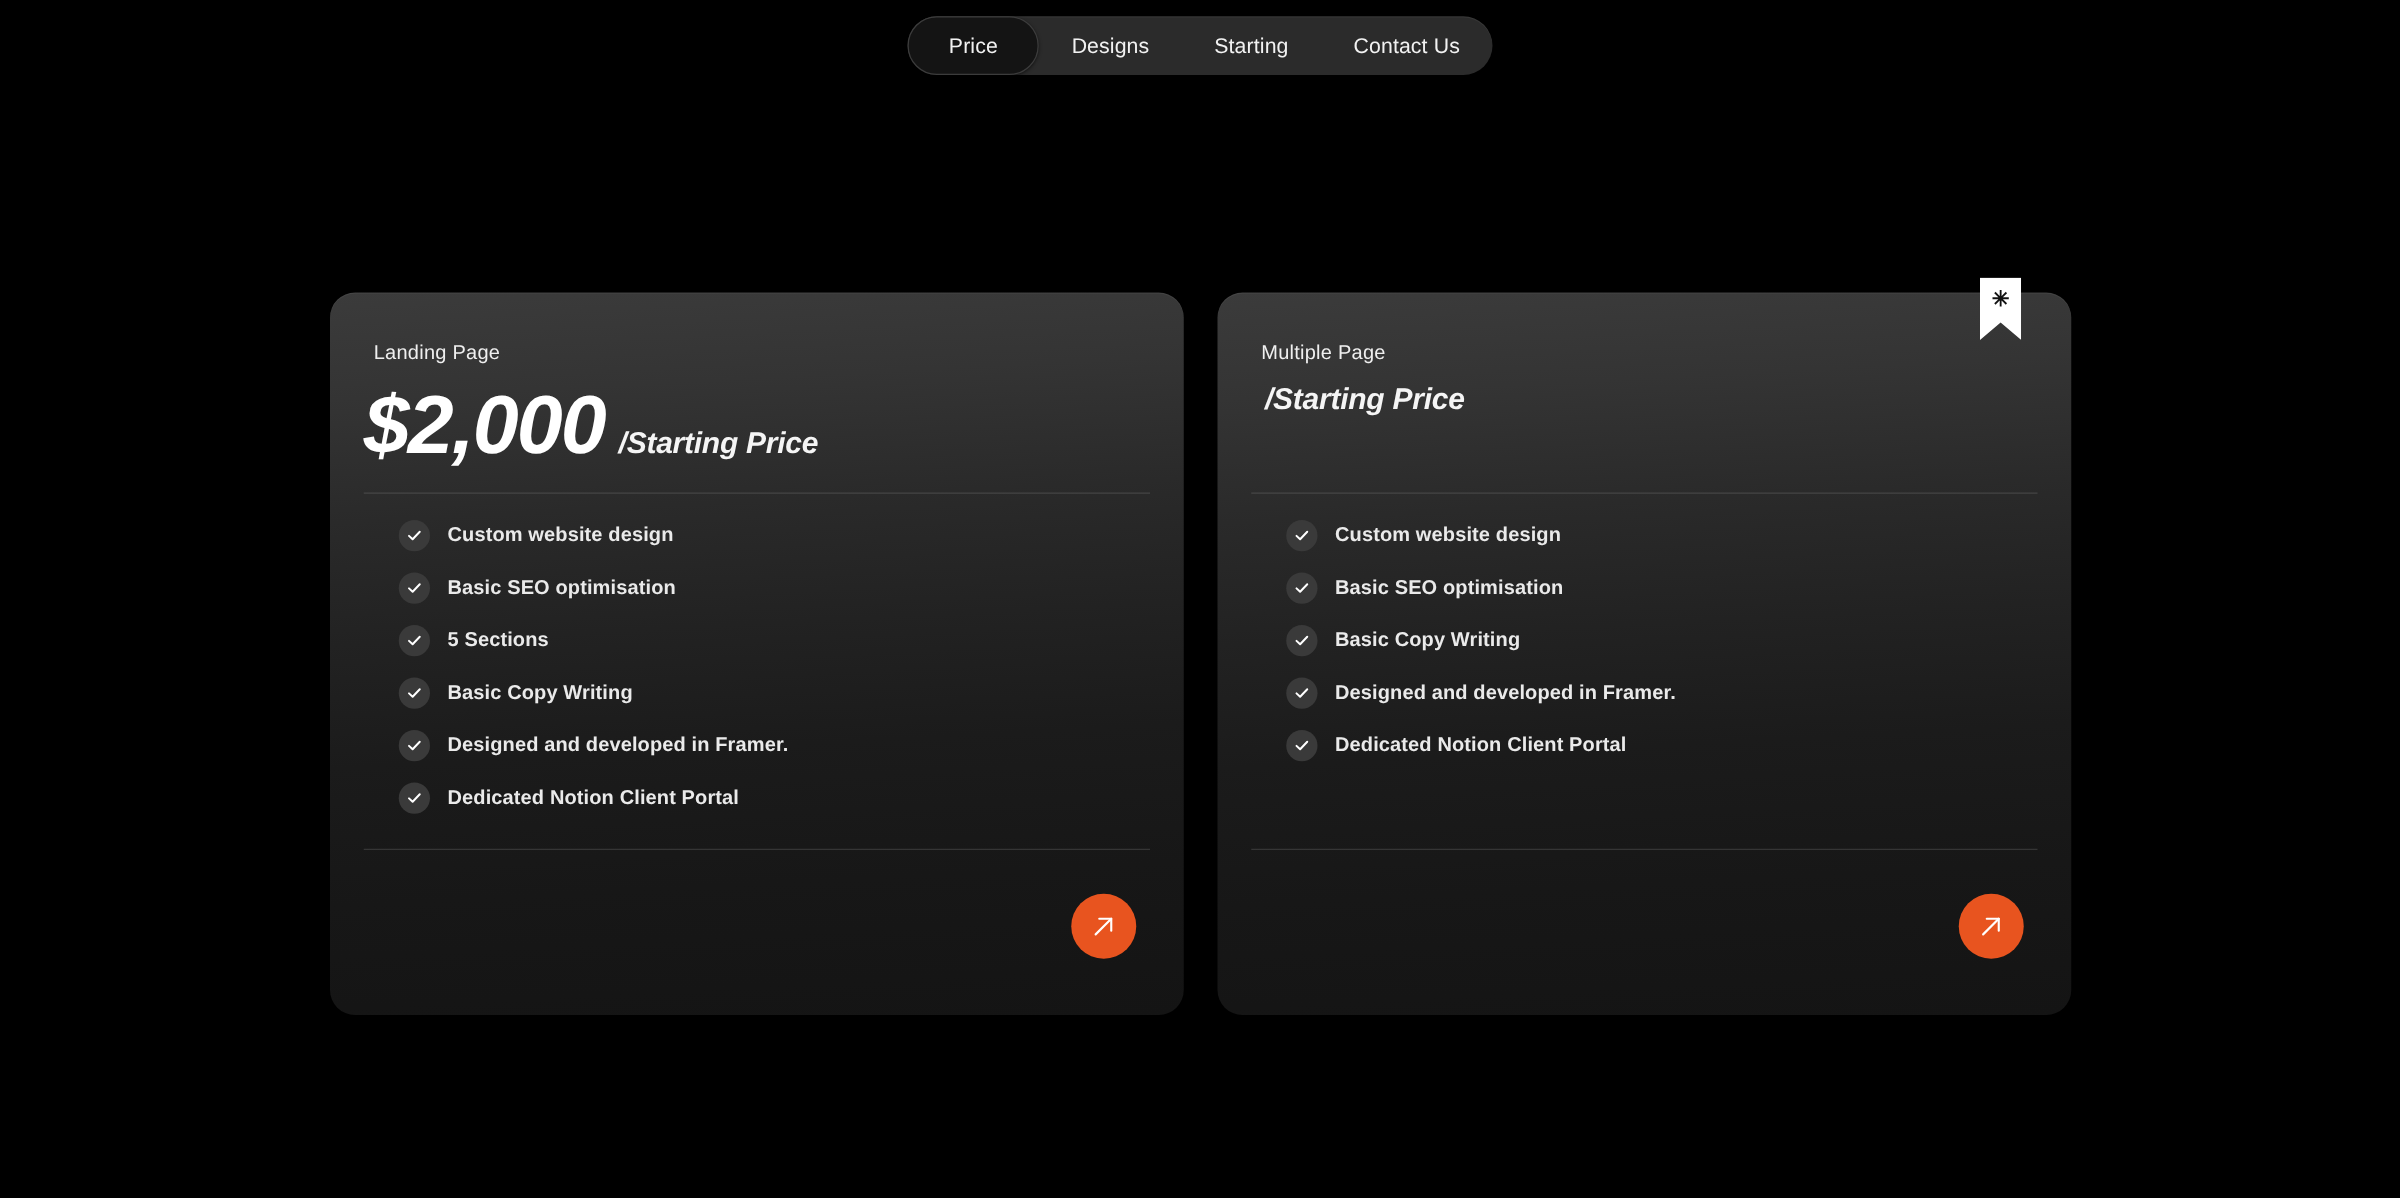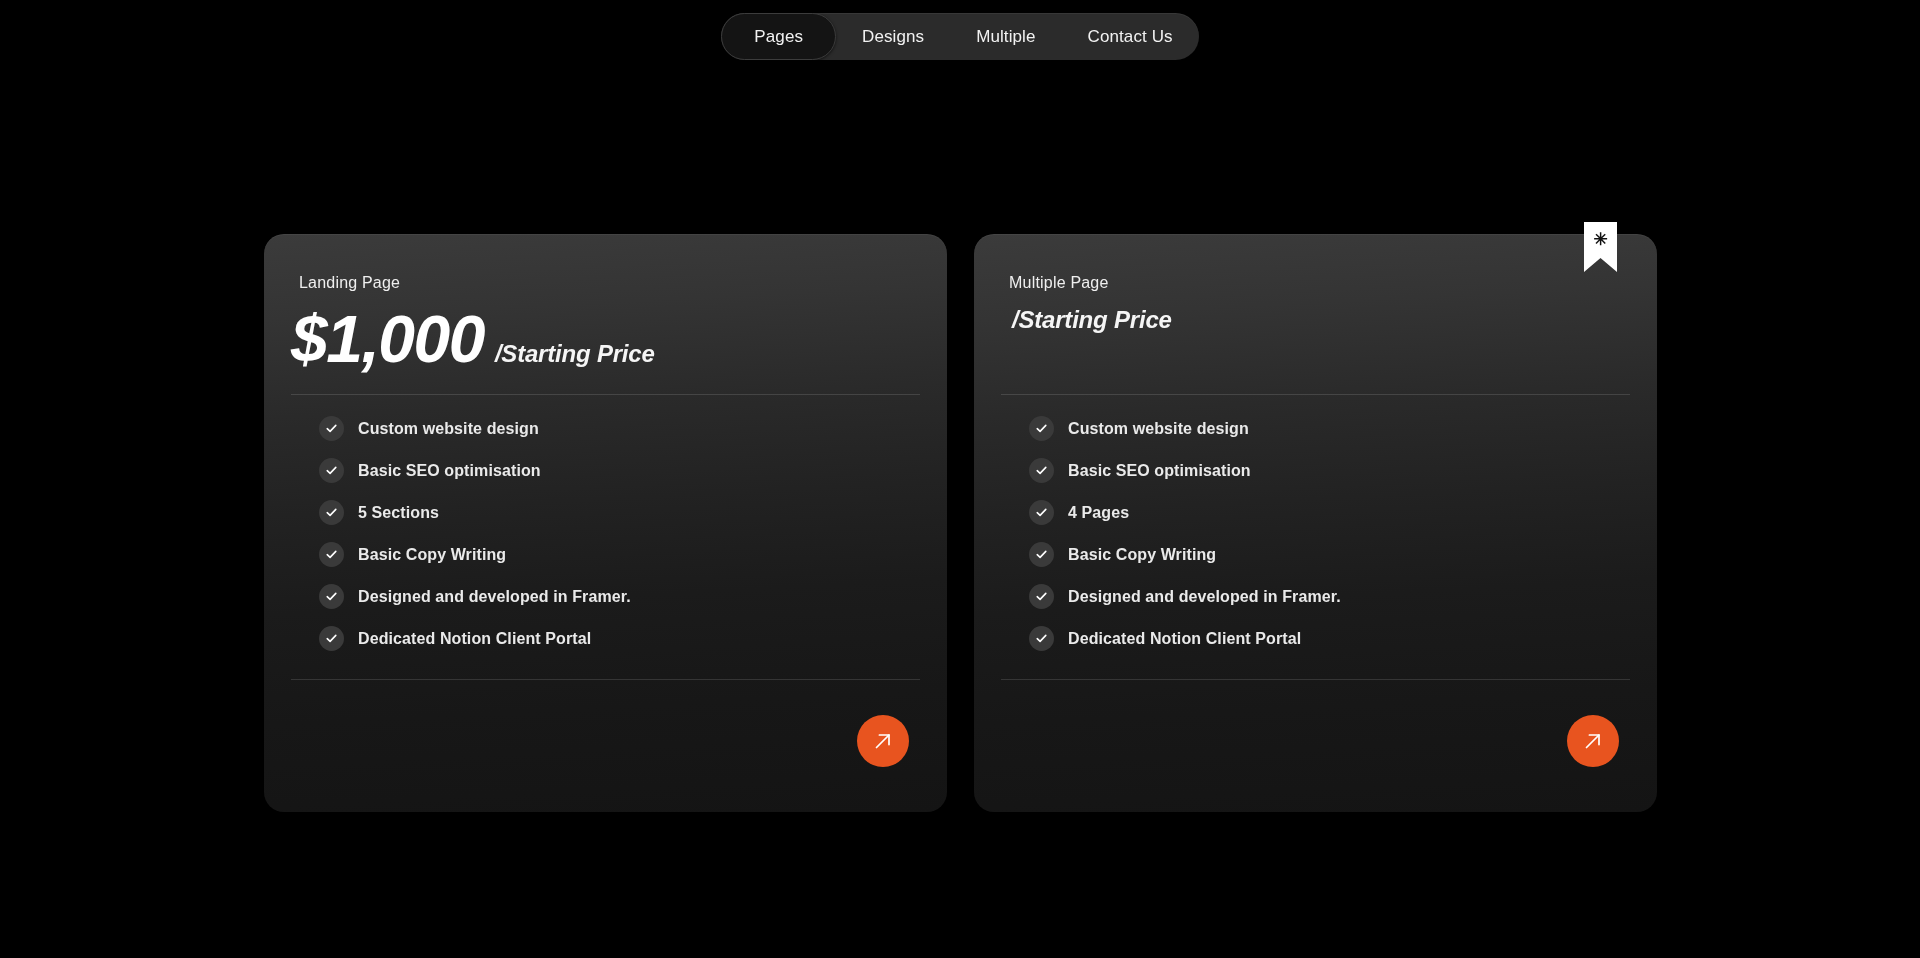--- a/index.html
+++ b/index.html
@@ -186,33 +186,33 @@
     font-size:17px;
     line-height:1;
     font-weight:700;
   }
 </style>
 </head>
 <body>
 
 <div class="nav-wrap">
   <nav class="nav-pill" id="nav-pill">
-      <div class="nav-item active">Pages</div>
+      <div class="nav-item active">Price</div>
       <div class="nav-item">Designs</div>
-      <div class="nav-item">Multiple</div>
+      <div class="nav-item">Starting</div>
       <div class="nav-item">Contact Us</div>
     </nav>
 </div>
 
 <div class="cards" id="cards">
     <div class="card">
       <div class="card-inner">
         <div class="card-title">Landing Page</div>
         <div class="price-row">
-          <span class="price">$1,000</span>
+          <span class="price">$2,000</span>
           <span class="price-suffix">/Starting Price</span>
         </div>
         <div class="divider top"></div>
         <ul class="features">
           <li class="feature">
             <span class="check">
               <svg width="13" height="13" viewBox="0 0 13 13" fill="none">
                 <path d="M2.2 6.7 L5.1 9.4 L10.8 3.4" stroke="#ffffff" stroke-width="1.6" stroke-linecap="round" stroke-linejoin="round"></path>
               </svg>
             </span>
@@ -293,28 +293,20 @@
               </svg>
             </span>
             <span class="feature-label">Basic SEO optimisation</span>
           </li>
           <li class="feature">
             <span class="check">
               <svg width="13" height="13" viewBox="0 0 13 13" fill="none">
                 <path d="M2.2 6.7 L5.1 9.4 L10.8 3.4" stroke="#ffffff" stroke-width="1.6" stroke-linecap="round" stroke-linejoin="round"></path>
               </svg>
             </span>
-            <span class="feature-label">4 Pages</span>
-          </li>
-          <li class="feature">
-            <span class="check">
-              <svg width="13" height="13" viewBox="0 0 13 13" fill="none">
-                <path d="M2.2 6.7 L5.1 9.4 L10.8 3.4" stroke="#ffffff" stroke-width="1.6" stroke-linecap="round" stroke-linejoin="round"></path>
-              </svg>
-            </span>
             <span class="feature-label">Basic Copy Writing</span>
           </li>
           <li class="feature">
             <span class="check">
               <svg width="13" height="13" viewBox="0 0 13 13" fill="none">
                 <path d="M2.2 6.7 L5.1 9.4 L10.8 3.4" stroke="#ffffff" stroke-width="1.6" stroke-linecap="round" stroke-linejoin="round"></path>
               </svg>
             </span>
             <span class="feature-label">Designed and developed in Framer.</span>
           </li>

